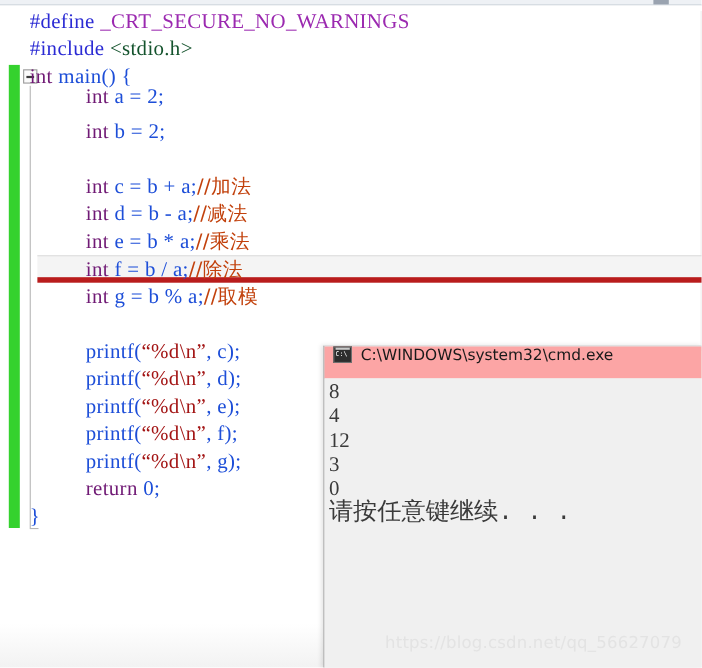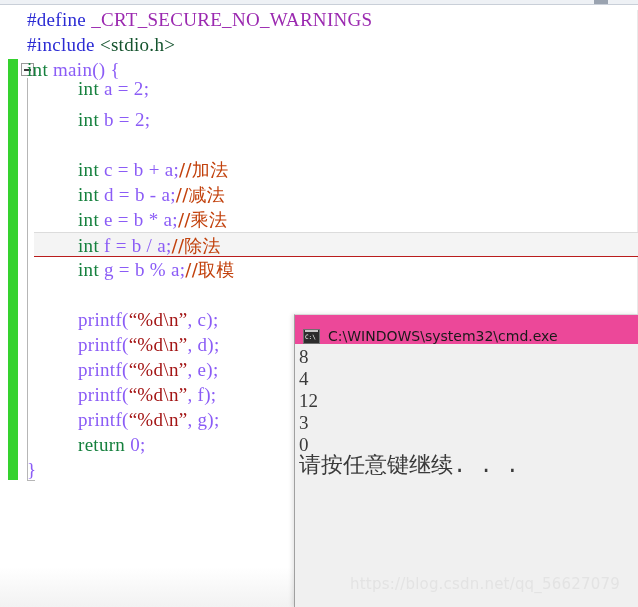--- a/index.html
+++ b/index.html
@@ -88,30 +88,30 @@
     line-height: 25px;
     white-space: pre;
     font-size: 19px;
     font-family: "Liberation Serif", "DejaVu Serif", serif;
     letter-spacing: 0.3px;
     color: #000000;
   }
   .line.current {
     background: #f4f4f4;
     border-top: 1px solid #dcdcdc;
-    border-bottom: 1px solid #b91c1c;
+    border-bottom: 5px solid #b91c1c;
     left: 34px;
     width: 604px;
     box-sizing: border-box;
   }
   .tok-pre     { color: #2b2bd4; }   
   .tok-macro   { color: #9b29b0; }   
   .tok-header  { color: #14532d; }   
-  .tok-kw      { color: #15803d; }   
-  .tok-plain   { color: #8b5cf6; }
+  .tok-kw      { color: #701a75; }   
+  .tok-plain   { color: #1d4ed8; }
   .tok-str     { color: #a31515; }   
   .tok-cmt     { color: #c2410c; }   
   .cjk {
     font-family: "DejaVu Sans", "Liberation Sans", sans-serif;
     font-size: 18px;
   }
 
   
   .console {
     position: absolute;
@@ -120,23 +120,23 @@
     background: #f0f0f0;
     border-left: 1px solid #a0a0a0;
     border-top: 1px solid #d8d8d8;
     box-sizing: border-box;
     box-shadow: -2px 0 4px rgba(0,0,0,0.10);
   }
   .console-title {
     position: absolute;
     left: 0; top: 0;
     width: 100%; height: 29px;
-    background: #ec4899;
+    background: #fca5a5;
     display: flex;
-    align-items: flex-end;
+    align-items: flex-start;
     padding-left: 8px;
     box-sizing: border-box;
   }
   .cmd-icon {
     width: 17px; height: 15px;
     background: #2d2d2d;
     border: 1px solid #6f6f6f;
     position: relative;
     flex: none;
     box-sizing: border-box;

